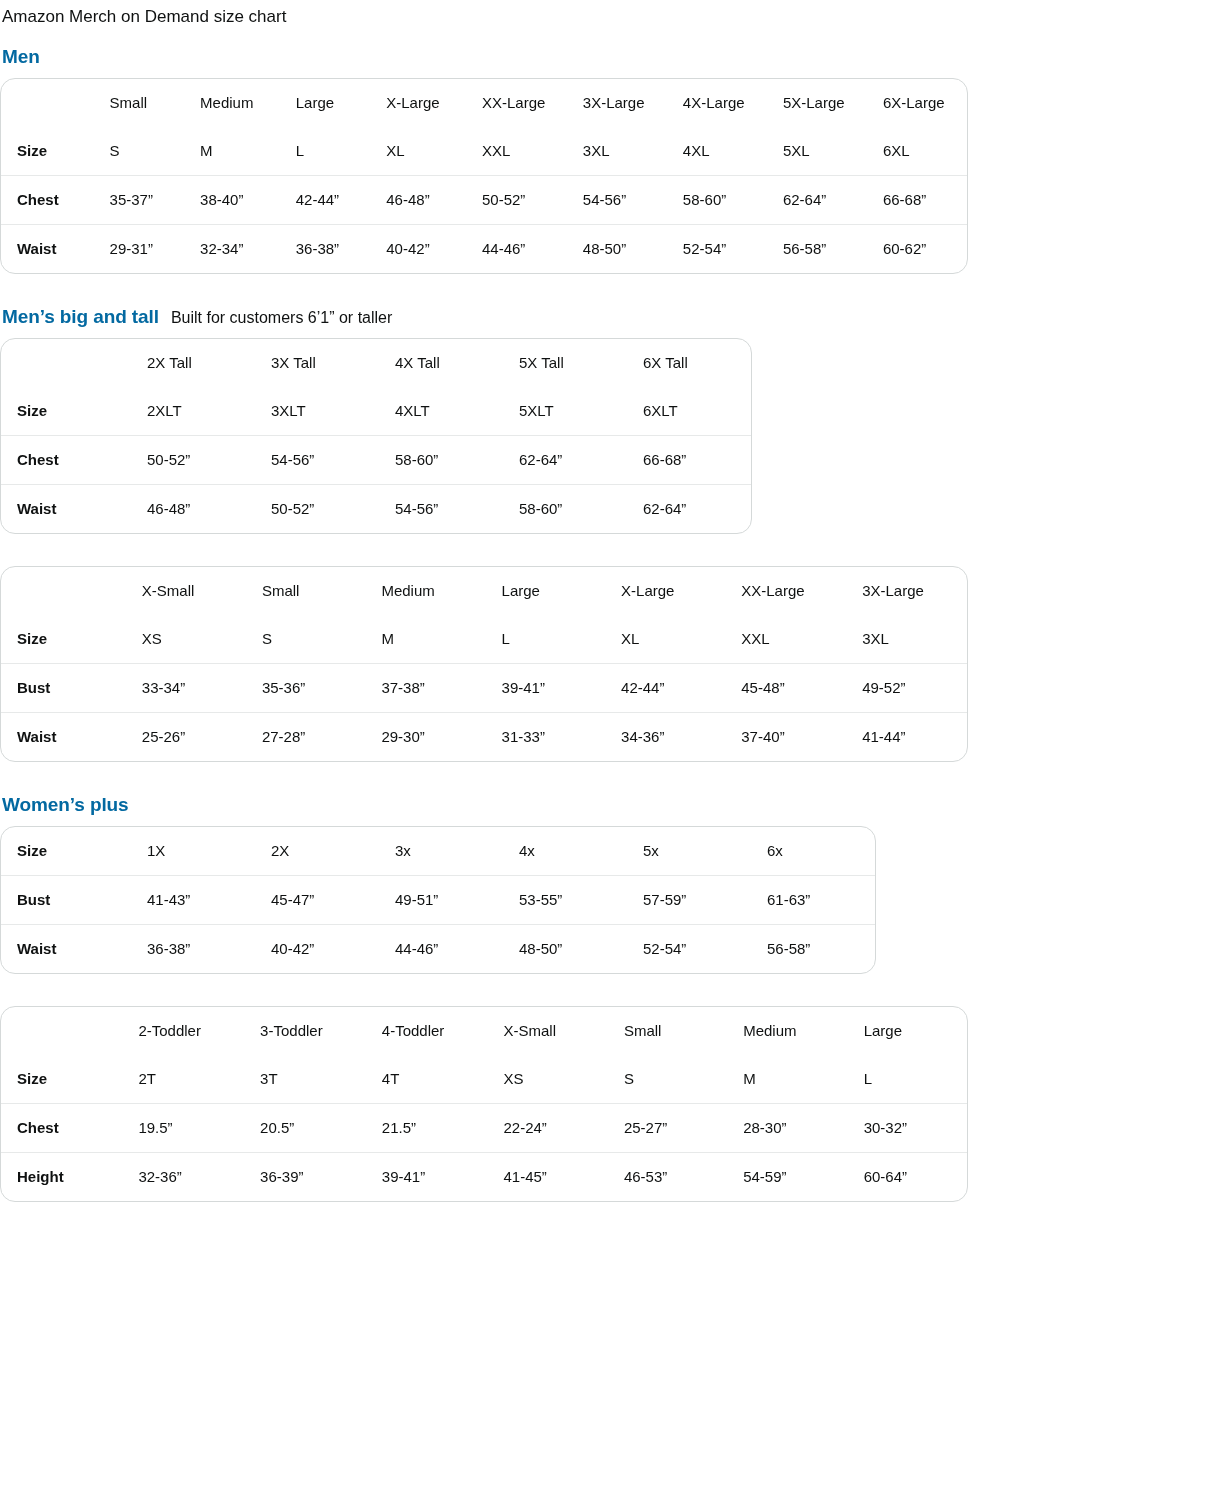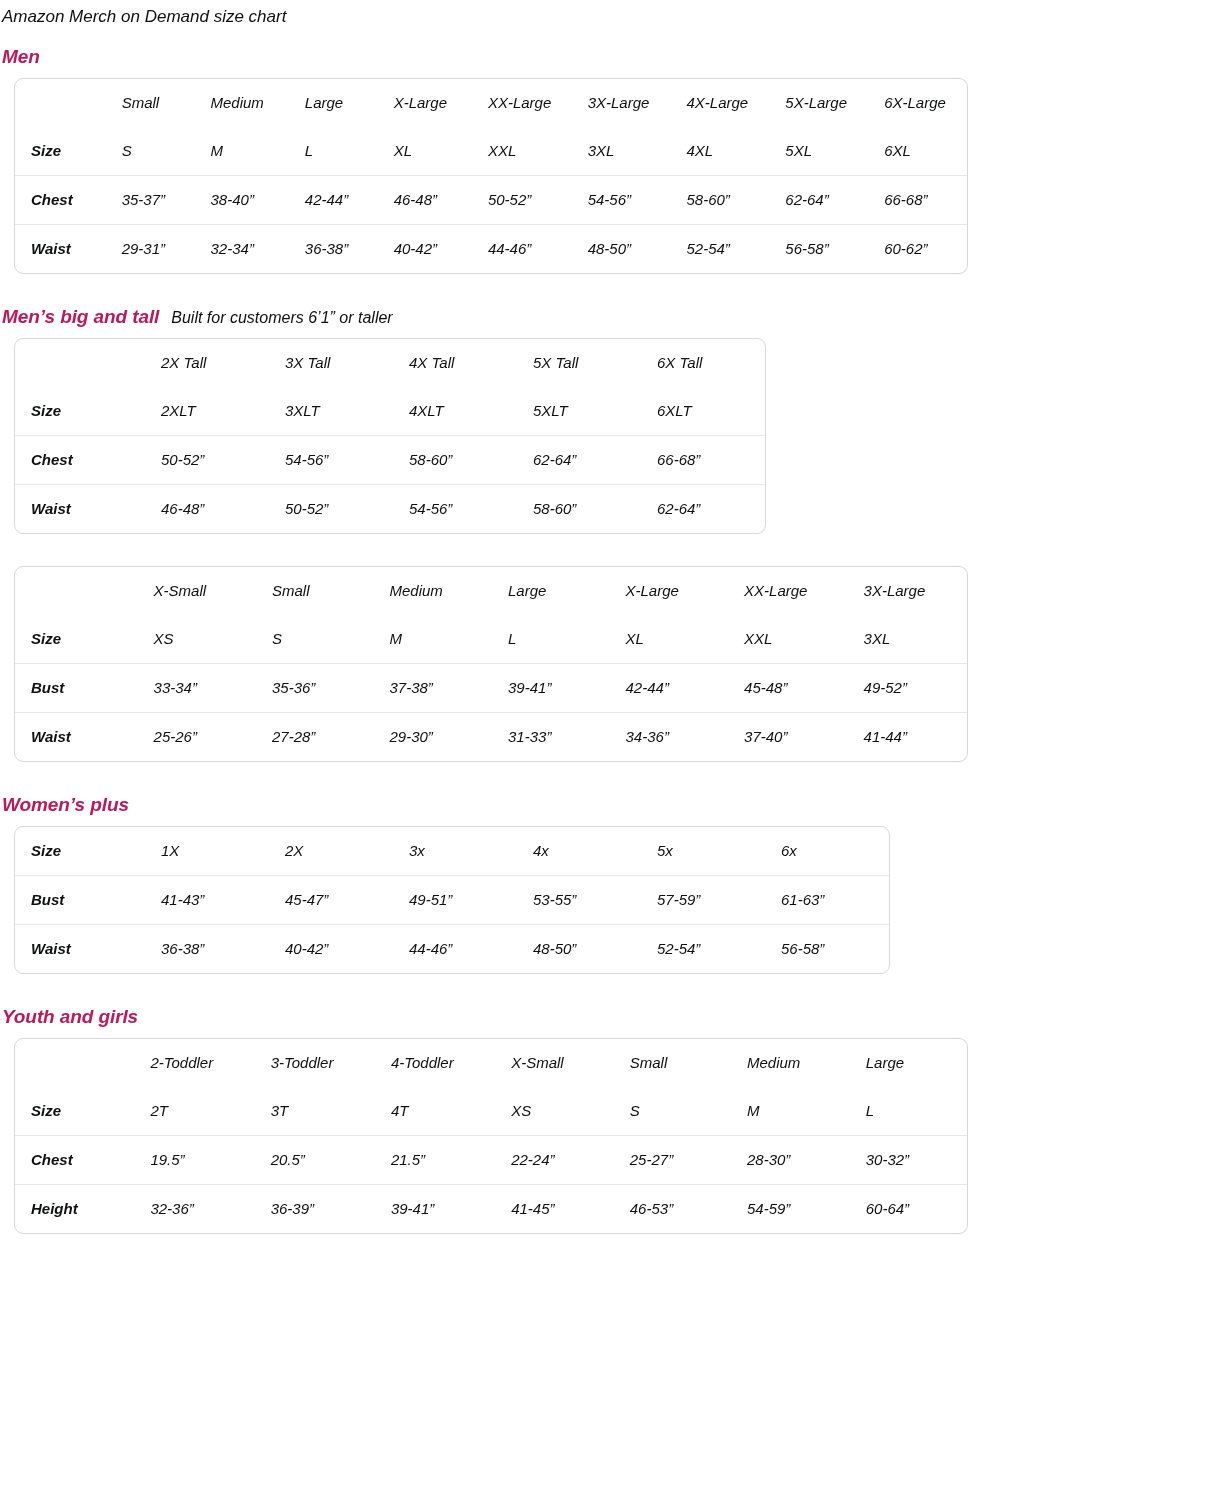--- a/index.html
+++ b/index.html
@@ -11,57 +11,56 @@
     width: 1222px;
     min-height: 1500px;
     font-family: "Liberation Sans", sans-serif;
     color: #0f1111;
     -webkit-font-smoothing: antialiased;
   }
   .page {
     width: 968px;
     box-sizing: border-box;
     padding: 6px 0 20px 0;
-    font-style: italic;
   }
   .doc-title {
     font-size: 17px;
     font-weight: 400;
     color: #0f1111;
     margin: 0 0 18px 2px;
     line-height: 1.3;
   }
   .section {
     margin-bottom: 6px;
   }
   .section-head {
     display: flex;
     align-items: baseline;
     gap: 12px;
     margin: 0 0 10px 2px;
   }
   .section-title {
     font-size: 19px;
     font-weight: 700;
-    color: #be185d;
+    color: #0369a1;
     letter-spacing: -0.1px;
   }
   .section-note {
     font-size: 16px;
     font-weight: 400;
     color: #0f1111;
   }
   table.size-table {
     border-collapse: separate;
     border-spacing: 0;
     border: 1px solid #d5d9d9;
-    border-radius: 9px;
+    border-radius: 15px;
     overflow: hidden;
     background: #fff;
-    margin: 0 0 32px 14px;
+    margin: 0 0 32px 0;
     table-layout: fixed;
   }
   table.size-table td,
   table.size-table th {
     border-bottom: 1px solid #e7e9e9;
     padding: 15px 0 15px 16px;
     text-align: left;
     font-size: 15px;
     font-weight: 400;
     color: #0f1111;
@@ -310,23 +309,20 @@
               <td>40-42”</td>
               <td>44-46”</td>
               <td>48-50”</td>
               <td>52-54”</td>
               <td>56-58”</td>
             </tr>
           </tbody>
         </table>
       </div>
       <div class="section">
-        <div class="section-head">
-          <div class="section-title">Youth and girls</div>
-        </div>
         <table class="size-table">
           <colgroup>
             <col class="col-label">
             <col class="col-data-wide">
             <col class="col-data-wide">
             <col class="col-data-wide">
             <col class="col-data-wide">
             <col class="col-data-wide">
             <col class="col-data-wide">
             <col class="col-data-wide">

